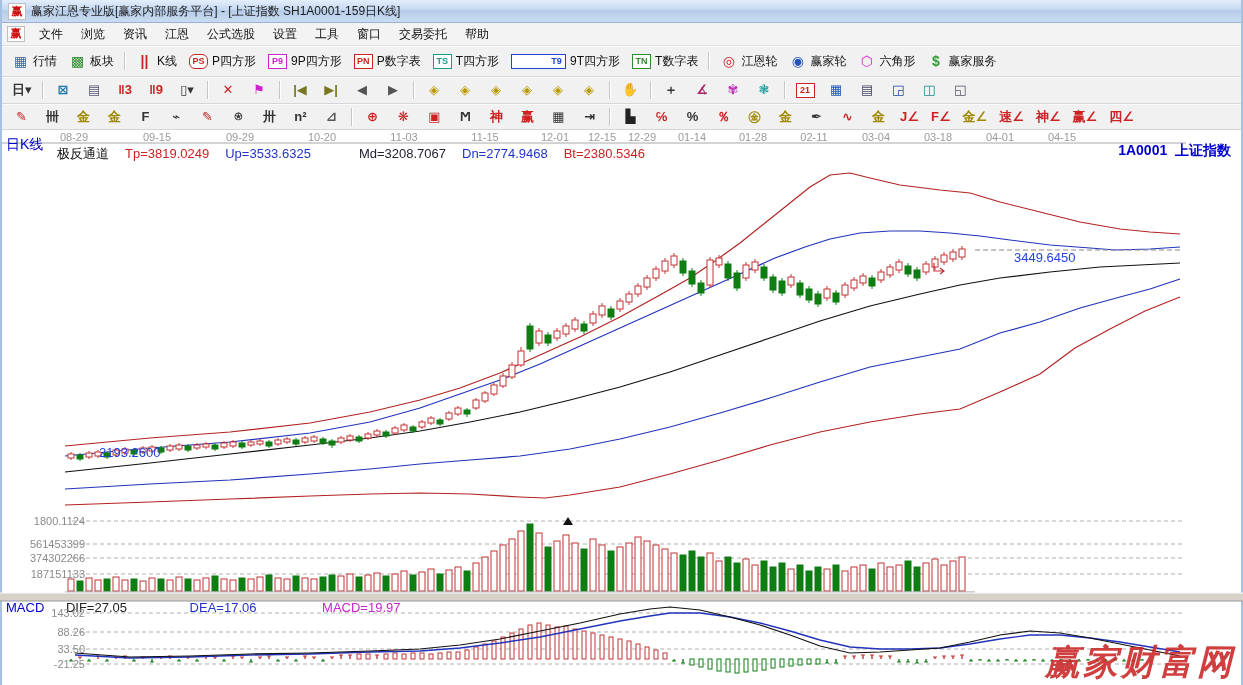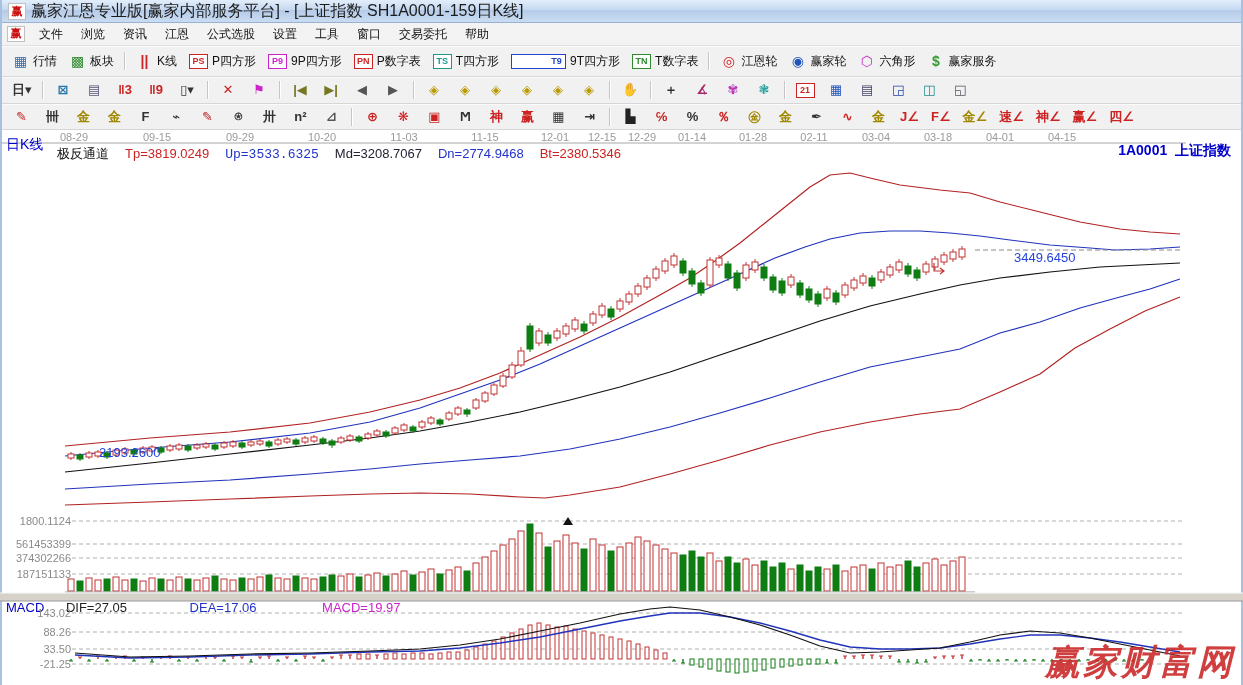--- a/index.html
+++ b/index.html
@@ -1,21 +1,21 @@
 <!DOCTYPE html>
 <html><head>
 <meta charset="utf-8">
 <style>
   html,body{margin:0;padding:0;}
   body{width:1243px;height:685px;overflow:hidden;font-family:"Liberation Sans","DejaVu Sans",sans-serif;font-size:12px;background:#b8cde8;}
   .win{width:1239px;height:683px;border-left:2px solid #a9c1e0;border-right:2px solid #a9c1e0;border-bottom:2px solid #a9c1e0;background:#fff;position:relative;}
   
   .titlebar{height:22px;background:linear-gradient(#e3eefb,#c4d8f0 45%,#b5cbe8 46%,#cadcf2);display:flex;align-items:center;padding-left:6px;border-bottom:1px solid #9ab2d2;}
   .appicon{width:16px;height:15px;background:#fff;border:1px solid #c0c0c0;color:#c11;font-weight:bold;font-size:11px;line-height:14px;text-align:center;margin-right:5px;flex:0 0 auto;}
-  .titlebar .title{font-size:16px;color:#1c1c1c;}
+  .titlebar .title{font-size:12px;color:#1c1c1c;}
   
   .menubar{height:22px;background:#f3f3f3;display:flex;align-items:center;padding-left:5px;border-bottom:1px solid #e0e0e0;}
   .menu-item{padding:2px 9px;color:#111;cursor:default;}
   
   .tb{background:#f1f1f1;display:flex;align-items:center;padding-left:4px;border-bottom:1px solid #d6d6d6;box-shadow:inset 0 1px 0 #fbfbfb;}
   .tb1{height:30px;}
   .tb2{height:26px;}
   .tb3{height:25px;}
   .tbtn{display:flex;align-items:center;margin:0 2px;padding:1px 3px;border:1px solid transparent;cursor:default;white-space:nowrap;}
   .tbtn .ic{display:inline-block;min-width:17px;height:17px;line-height:17px;text-align:center;font-size:14px;font-weight:bold;}
@@ -27,21 +27,21 @@
   .chart{position:relative;width:1239px;height:556px;background:#fff;}
   .chart svg{position:absolute;left:-2px;top:0;}
   .ovl{position:absolute;white-space:nowrap;pointer-events:none;}
   .date-lbl{position:absolute;top:1px;color:#9a9a9a;font-size:11px;transform:translateX(-50%);}
   .pane-kline{left:4px;top:6px;color:#0000cc;font-size:14px;}
   .legend{left:55px;top:15px;font-size:13px;}
   .legend span{margin-right:16px;}
   .sym{right:10px;top:12px;color:#0000cc;font-size:14px;font-weight:bold;}
   .pricelbl{color:#2244dd;font-size:13px;}
   .scale-lbl{position:absolute;right:1172px;width:62px;text-align:right;color:#8a8a8a;font-size:11px;}
-  .scale-lbl{left:7px;width:62px;right:auto;}
+  .scale-lbl{left:21px;width:62px;right:auto;}
   .macdrow{left:4px;top:470px;font-size:13px;}
   .macdrow span{margin-right:18px;}
   .watermark{right:6px;bottom:0px;font-family:"DejaVu Serif","Liberation Serif",serif;font-size:35px;font-weight:bold;font-style:italic;color:#cc2b2b;opacity:.9;letter-spacing:3px;}
 </style>
 </head>
 <body>
 
 <div class="win">
   <div class="titlebar">
     <span class="appicon">赢</span>
@@ -70,21 +70,21 @@
       <span class="tbtn">
         <span class="ic" style="color: rgb(46, 139, 46);">▩</span>
         <span class="lbl">板块</span>
       </span>
       <span class="tsep"></span>
       <span class="tbtn">
         <span class="ic" style="color: rgb(204, 34, 34);">||</span>
         <span class="lbl">K线</span>
       </span>
       <span class="tbtn">
-        <span class="badge" style="color: rgb(204, 34, 34);">PS</span>
+        <span class="badge" style="color: rgb(204, 34, 34); border-radius: 6px;">PS</span>
         <span class="lbl">P四方形</span>
       </span>
       <span class="tbtn">
         <span class="badge" style="color: rgb(204, 34, 204);">P9</span>
         <span class="lbl">9P四方形</span>
       </span>
       <span class="tbtn">
         <span class="badge" style="color: rgb(204, 34, 34);">PN</span>
         <span class="lbl">P数字表</span>
       </span>
@@ -855,21 +855,21 @@
         <span class="date-lbl" style="left: 640px;">12-29</span>
         <span class="date-lbl" style="left: 690px;">01-14</span>
         <span class="date-lbl" style="left: 751px;">01-28</span>
         <span class="date-lbl" style="left: 812px;">02-11</span>
         <span class="date-lbl" style="left: 874px;">03-04</span>
         <span class="date-lbl" style="left: 936px;">03-18</span>
         <span class="date-lbl" style="left: 998px;">04-01</span>
         <span class="date-lbl" style="left: 1060px;">04-15</span>
       </div>
     <div class="ovl legend">
-      <span style="color:#111;">极反通道</span><span id="legend-vals"><span style="color: rgb(204, 34, 34);">Tp=3819.0249</span><span style="color: rgb(34, 51, 204); font-family: Liberation Mono, monospace;">Up=3533.6325</span><span style="color: rgb(34, 34, 51);">Md=3208.7067</span><span style="color: rgb(34, 51, 204);">Dn=2774.9468</span><span style="color: rgb(204, 34, 34);">Bt=2380.5346</span></span>
+      <span style="color:#111;">极反通道</span><span id="legend-vals"><span style="color: rgb(204, 34, 34);">Tp=3819.0249</span><span style="color: rgb(34, 51, 204);">Up=3533.6325</span><span style="color: rgb(34, 34, 51); margin-left: 32px;">Md=3208.7067</span><span style="color: rgb(34, 51, 204);">Dn=2774.9468</span><span style="color: rgb(204, 34, 34);">Bt=2380.5346</span></span>
     </div>
     <div class="ovl sym">
       <span>1A0001</span>&nbsp;
       <span>上证指数</span>
     </div>
     <div class="ovl pricelbl" style="left:1012px;top:120px;">3449.6450</div>
     <div class="ovl pricelbl" style="left:97px;top:315px;">2193.2600</div>
     <div id="vol-scale">
         <div class="scale-lbl" style="top: 385px;">1800.1124</div>
         <div class="scale-lbl" style="top: 408px;">561453399</div>

